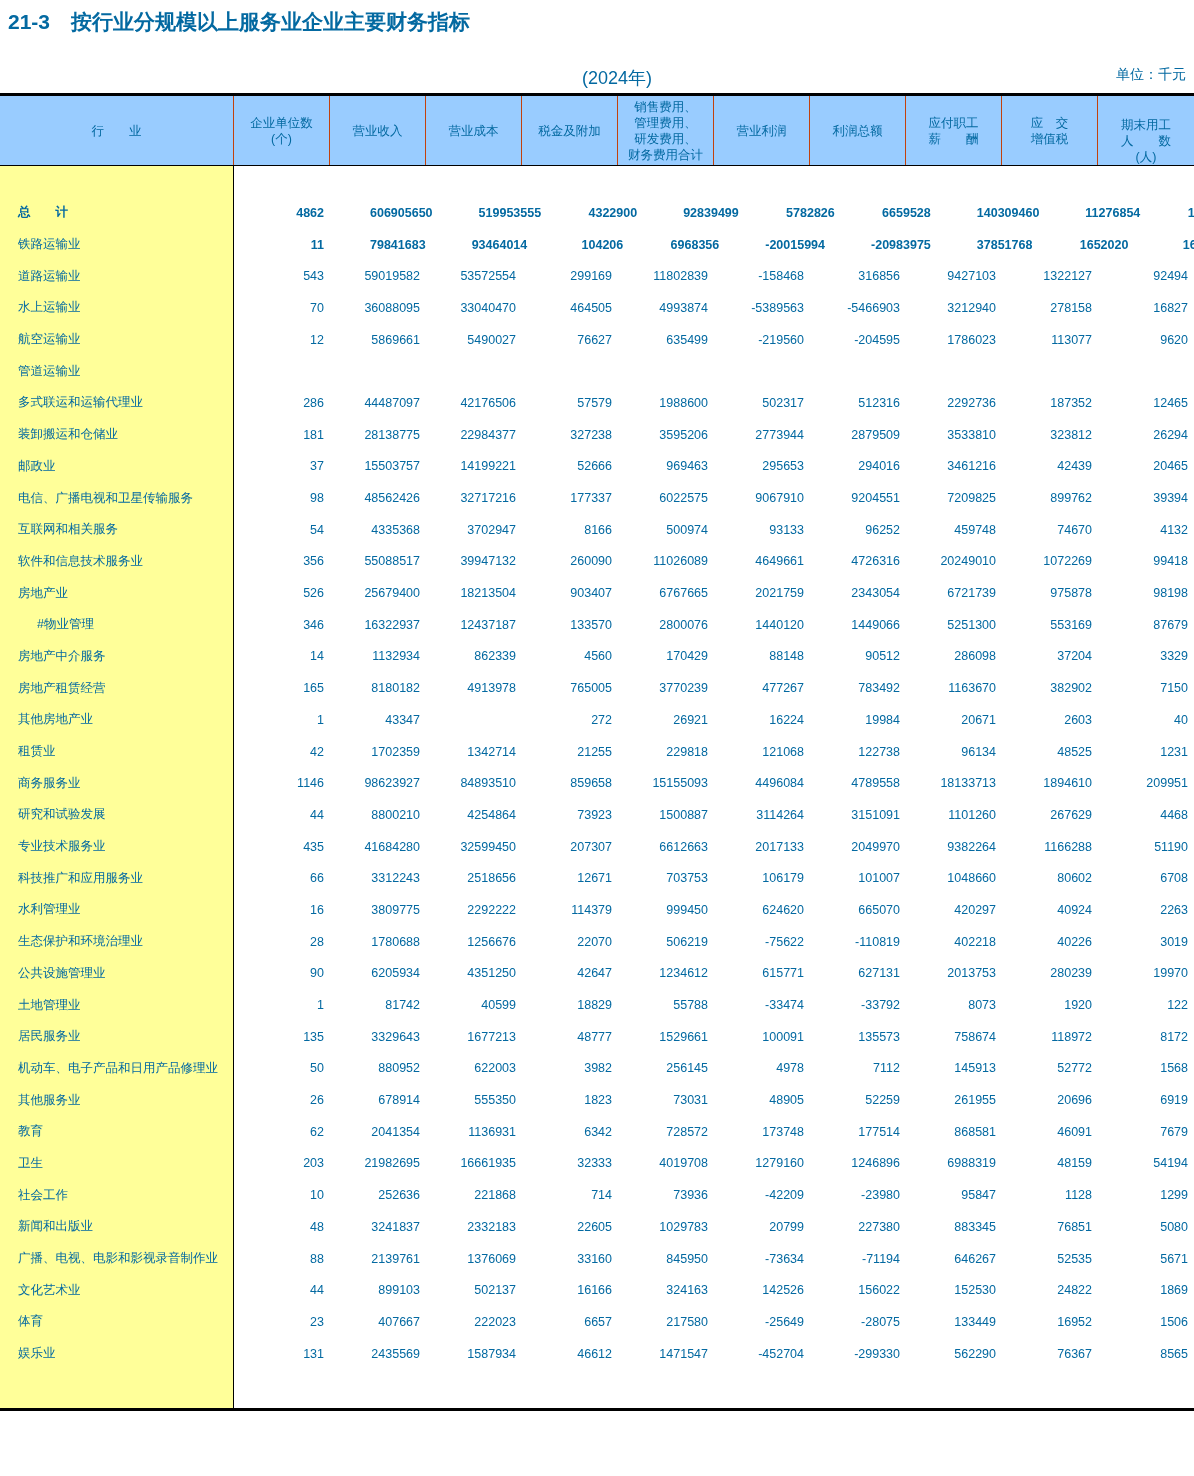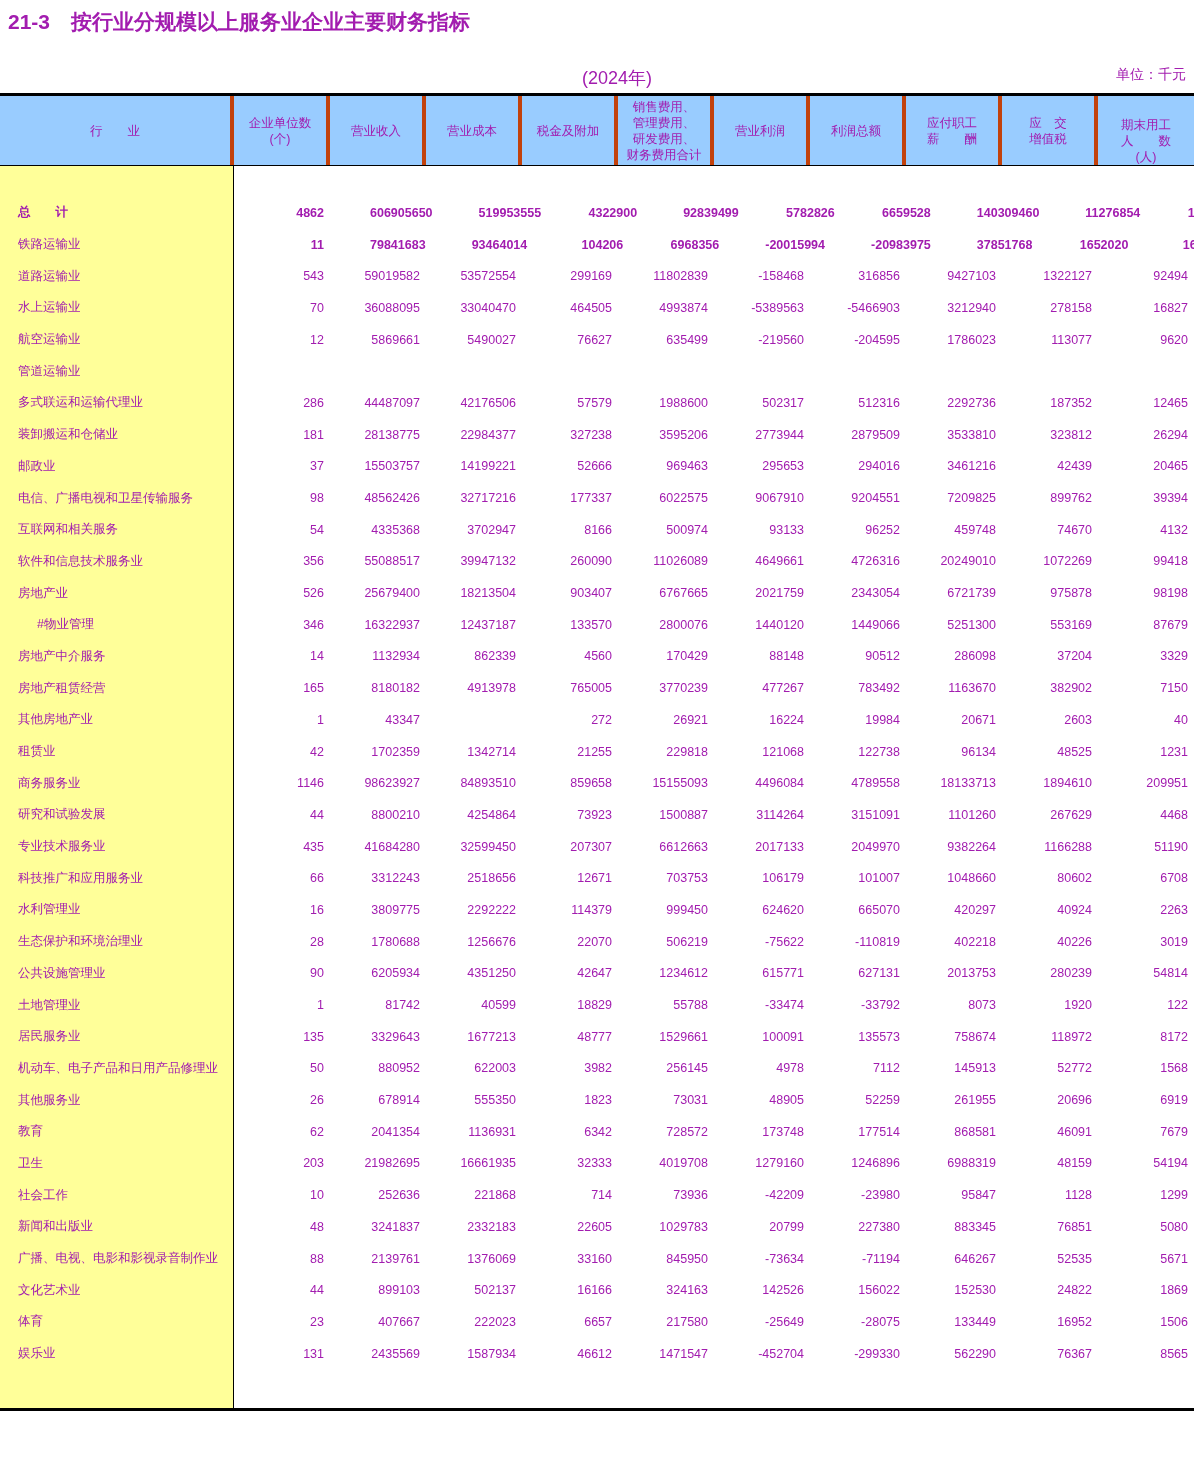--- a/index.html
+++ b/index.html
@@ -1,26 +1,26 @@
 <!DOCTYPE html>
 <html><head>
 <meta charset="utf-8">
 <style>
   html,body{margin:0;padding:0;background:#fff;}
   .page{
     position:relative;width:1194px;height:1476px;background:#fff;overflow:hidden;
-    font-family:"Liberation Sans","DejaVu Sans",sans-serif;color:#a21caf;
+    font-family:"Liberation Sans","DejaVu Sans",sans-serif;color:#0369a1;
   }
   .title{position:absolute;top:8px;left:8px;font-size:21px;font-weight:bold;white-space:pre;}
   .year-note{position:absolute;top:66px;left:40px;width:1154px;text-align:center;font-size:18px;}
   .unit-note{position:absolute;top:66px;right:8px;font-size:14px;}
   .table{position:absolute;top:93px;left:0;width:1194px;border-top:3px solid #000;border-bottom:3px solid #000;box-sizing:border-box;}
   .thead{display:flex;height:70px;background:#99CCFF;border-bottom:1px solid #000;box-sizing:border-box;}
   .th{
-    flex:0 0 96px;box-sizing:border-box;border-right:4px solid #c2410c;
+    flex:0 0 96px;box-sizing:border-box;border-right:1px solid #c2410c;
     display:flex;align-items:center;justify-content:center;text-align:center;
     white-space:pre-line;font-size:12.5px;line-height:1.28;
   }
   .th.first{flex:0 0 234px;}
   .th:last-child{border-right:none;margin-top:20px;}
   .tbody{position:relative;height:1242px;background:#fff;}
   .yellow-strip{position:absolute;left:0;top:0;width:234px;height:100%;background:#FFFF99;border-right:1px solid #000;box-sizing:border-box;}
   .rows{position:absolute;left:0;top:31px;width:100%;}
   .row{display:flex;height:31.7px;align-items:center;}
   .cell{box-sizing:border-box;font-size:12.5px;white-space:pre;}
@@ -379,21 +379,21 @@
             <div class="cell label indent-0">公共设施管理业</div>
             <div class="cell num">90</div>
             <div class="cell num">6205934</div>
             <div class="cell num">4351250</div>
             <div class="cell num">42647</div>
             <div class="cell num">1234612</div>
             <div class="cell num">615771</div>
             <div class="cell num">627131</div>
             <div class="cell num">2013753</div>
             <div class="cell num">280239</div>
-            <div class="cell num">54814</div>
+            <div class="cell num">19970</div>
           </div>
           <div class="row">
             <div class="cell label indent-0">土地管理业</div>
             <div class="cell num">1</div>
             <div class="cell num">81742</div>
             <div class="cell num">40599</div>
             <div class="cell num">18829</div>
             <div class="cell num">55788</div>
             <div class="cell num">-33474</div>
             <div class="cell num">-33792</div>

